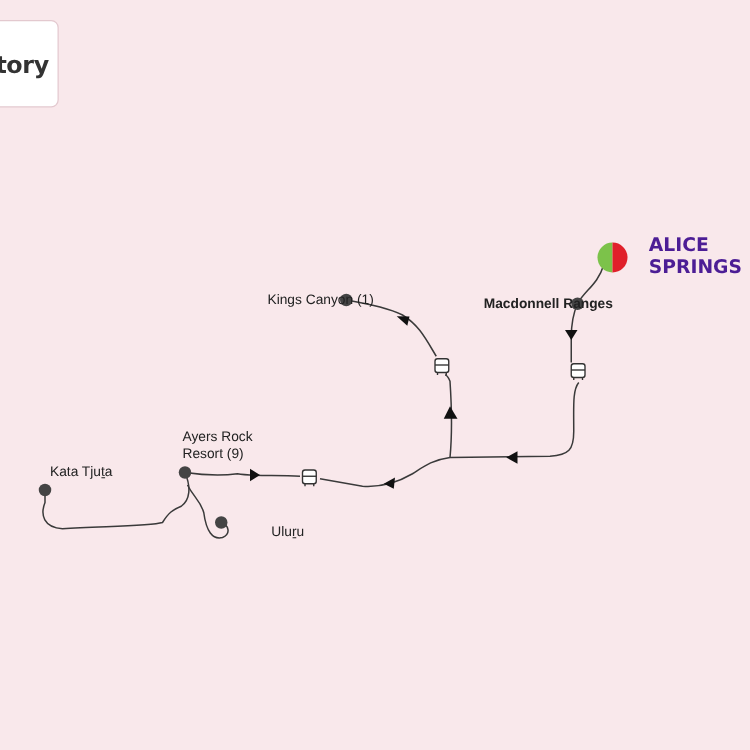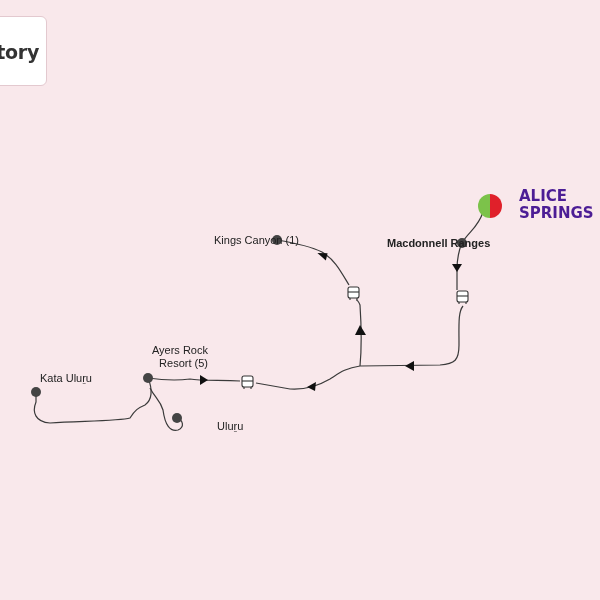--- a/index.html
+++ b/index.html
@@ -1,21 +1,21 @@
 <!DOCTYPE html>
 <html><head>
 <meta charset="utf-8">
 <style>
   html,body{margin:0;padding:0;}
   body{width:600px;height:600px;background:#f9e8eb;position:relative;overflow:hidden;font-family:"Liberation Sans",sans-serif;}
   .title-card{position:absolute;left:-20px;top:16px;width:67px;height:70px;background:#ffffff;border:1px solid #e3c9cf;border-radius:6px;box-sizing:border-box;}
   .title-card span{position:absolute;right:7px;top:24px;font-size:19px;font-weight:bold;color:#333;font-family:"DejaVu Sans",sans-serif;letter-spacing:-0.3px;}
   svg.map{position:absolute;left:0;top:0;}
   .label{position:absolute;font-size:11px;color:#222;white-space:nowrap;font-family:"Liberation Sans",sans-serif;padding-left:28px;}
-  .label.center{text-align:right;line-height:13px;}
+  .label.center{text-align:left;line-height:13px;}
   .big-label{position:absolute;left:519px;top:188px;font-family:"DejaVu Sans",sans-serif;font-weight:bold;font-size:15px;line-height:17px;color:#4c1d95;}
 </style>
 </head>
 <body>
 
 <div class="title-card">
   <span>itory</span>
 </div>
 
 <svg class="map" width="600" height="600" viewBox="0 0 600 600">
@@ -86,16 +86,16 @@
 
 <div class="big-label">
   <div>ALICE</div>
   <div>SPRINGS</div>
 </div>
 
 <div class="label" style="left:359px;top:237px;font-weight:bold;">Macdonnell Ranges</div>
 <div class="label" style="left:186px;top:234px;">Kings Canyon (1)</div>
 <div class="label center" style="left:118px;top:344px;width:62px;">
   <div>Ayers Rock</div>
-  <div>Resort (5)</div>
+  <div>Resort (9)</div>
 </div>
-<div class="label" style="left:12px;top:372px;">Kata Uluṟu</div>
+<div class="label" style="left:12px;top:372px;">Kata Tjuṯa</div>
 <div class="label" style="left:189px;top:420px;">Uluṟu</div>
 
 </body></html>

